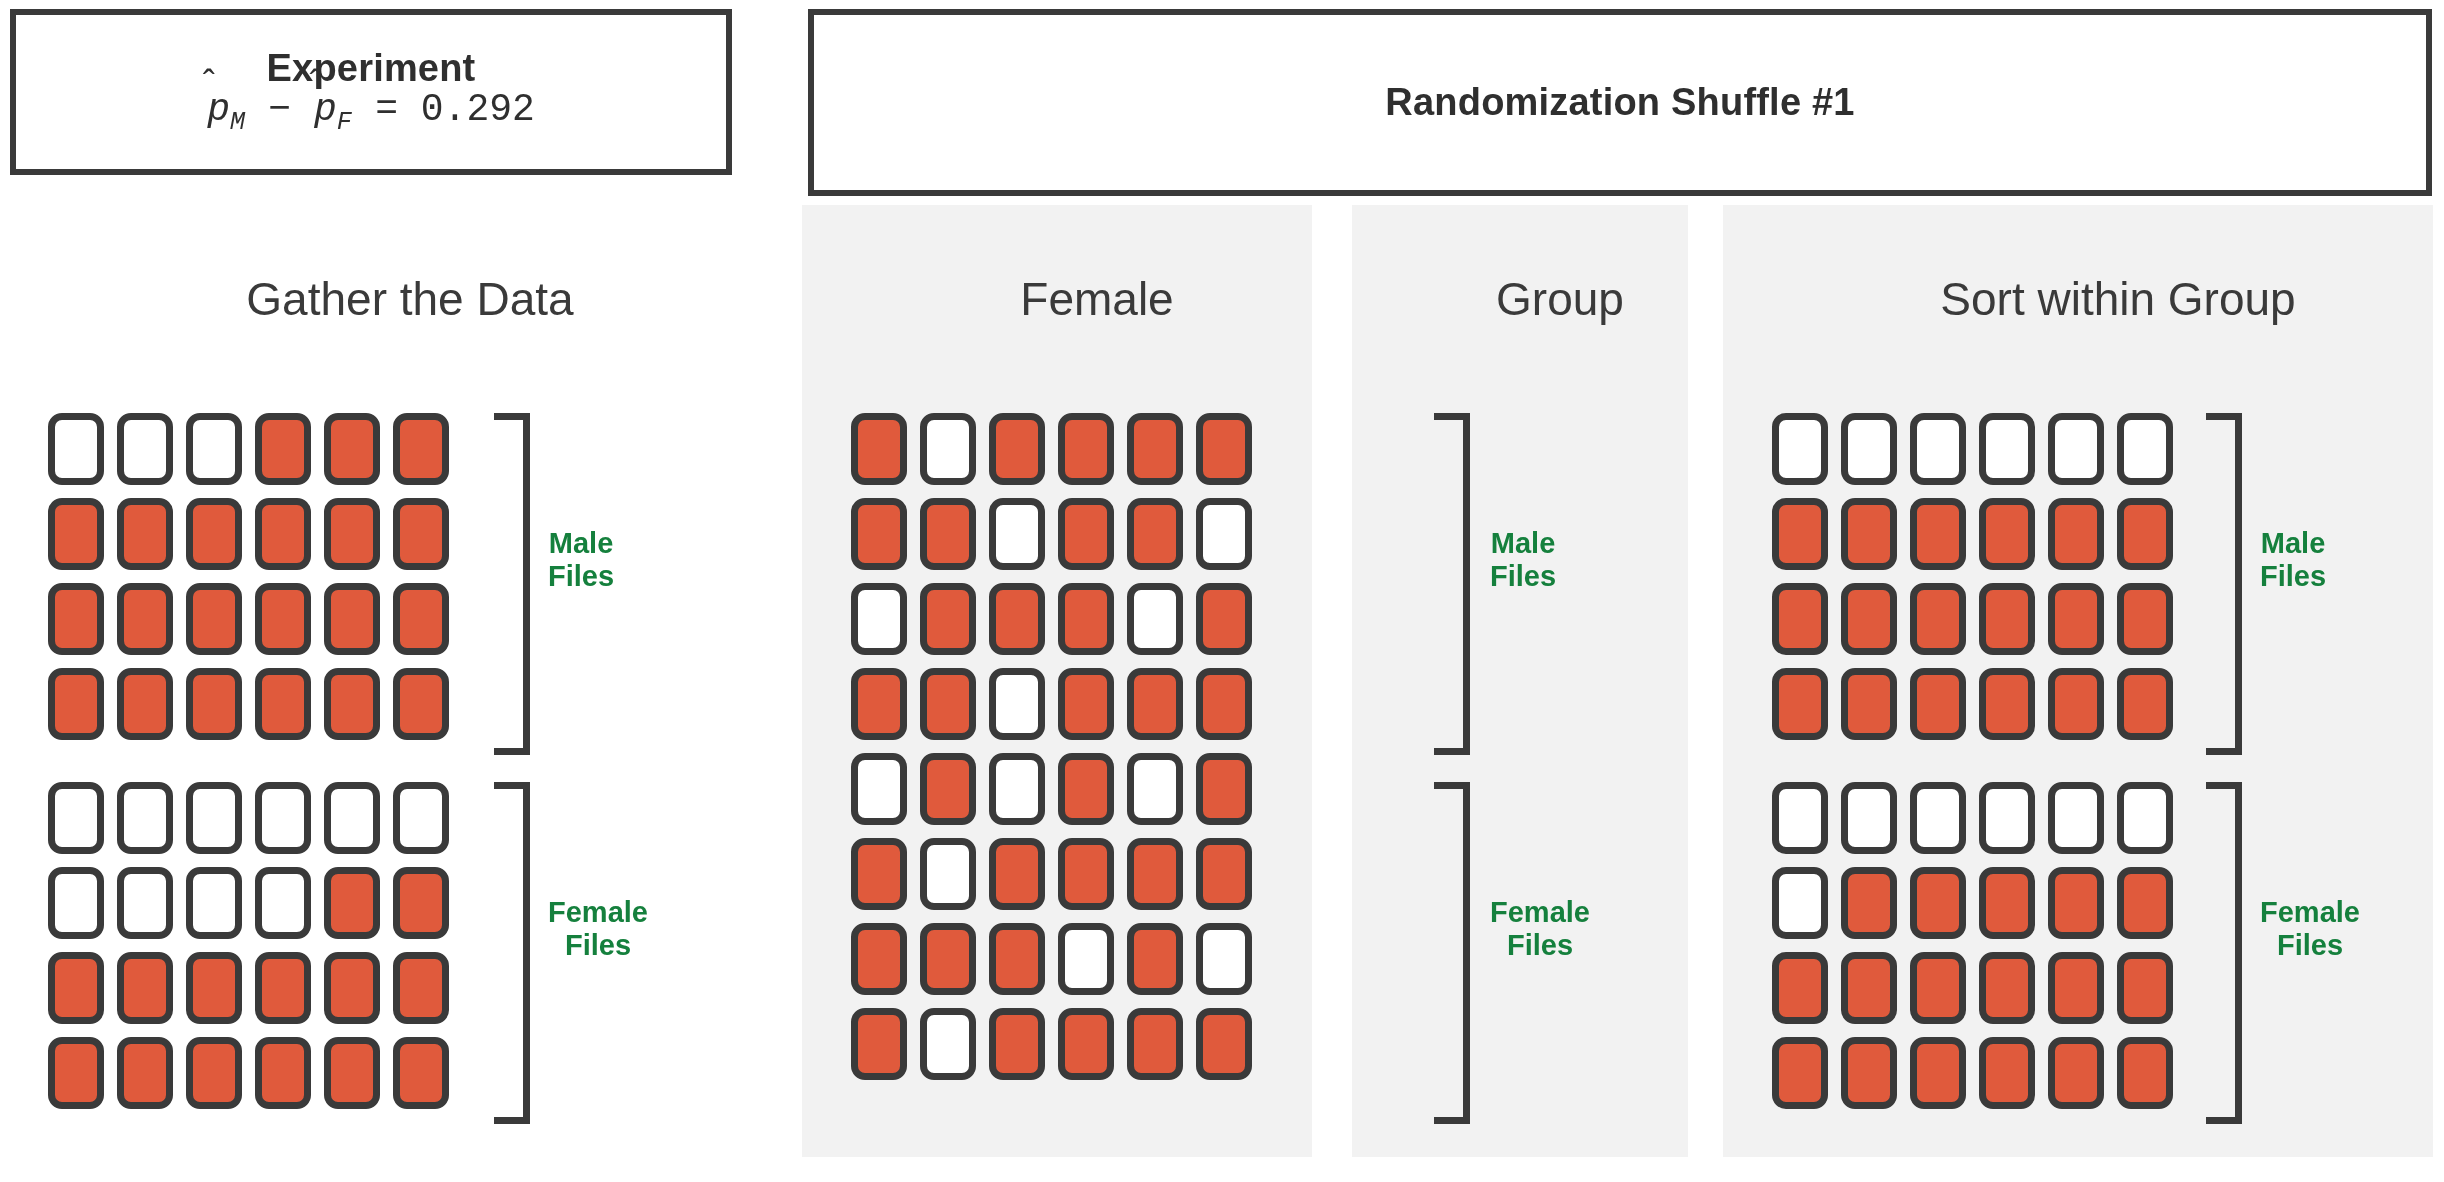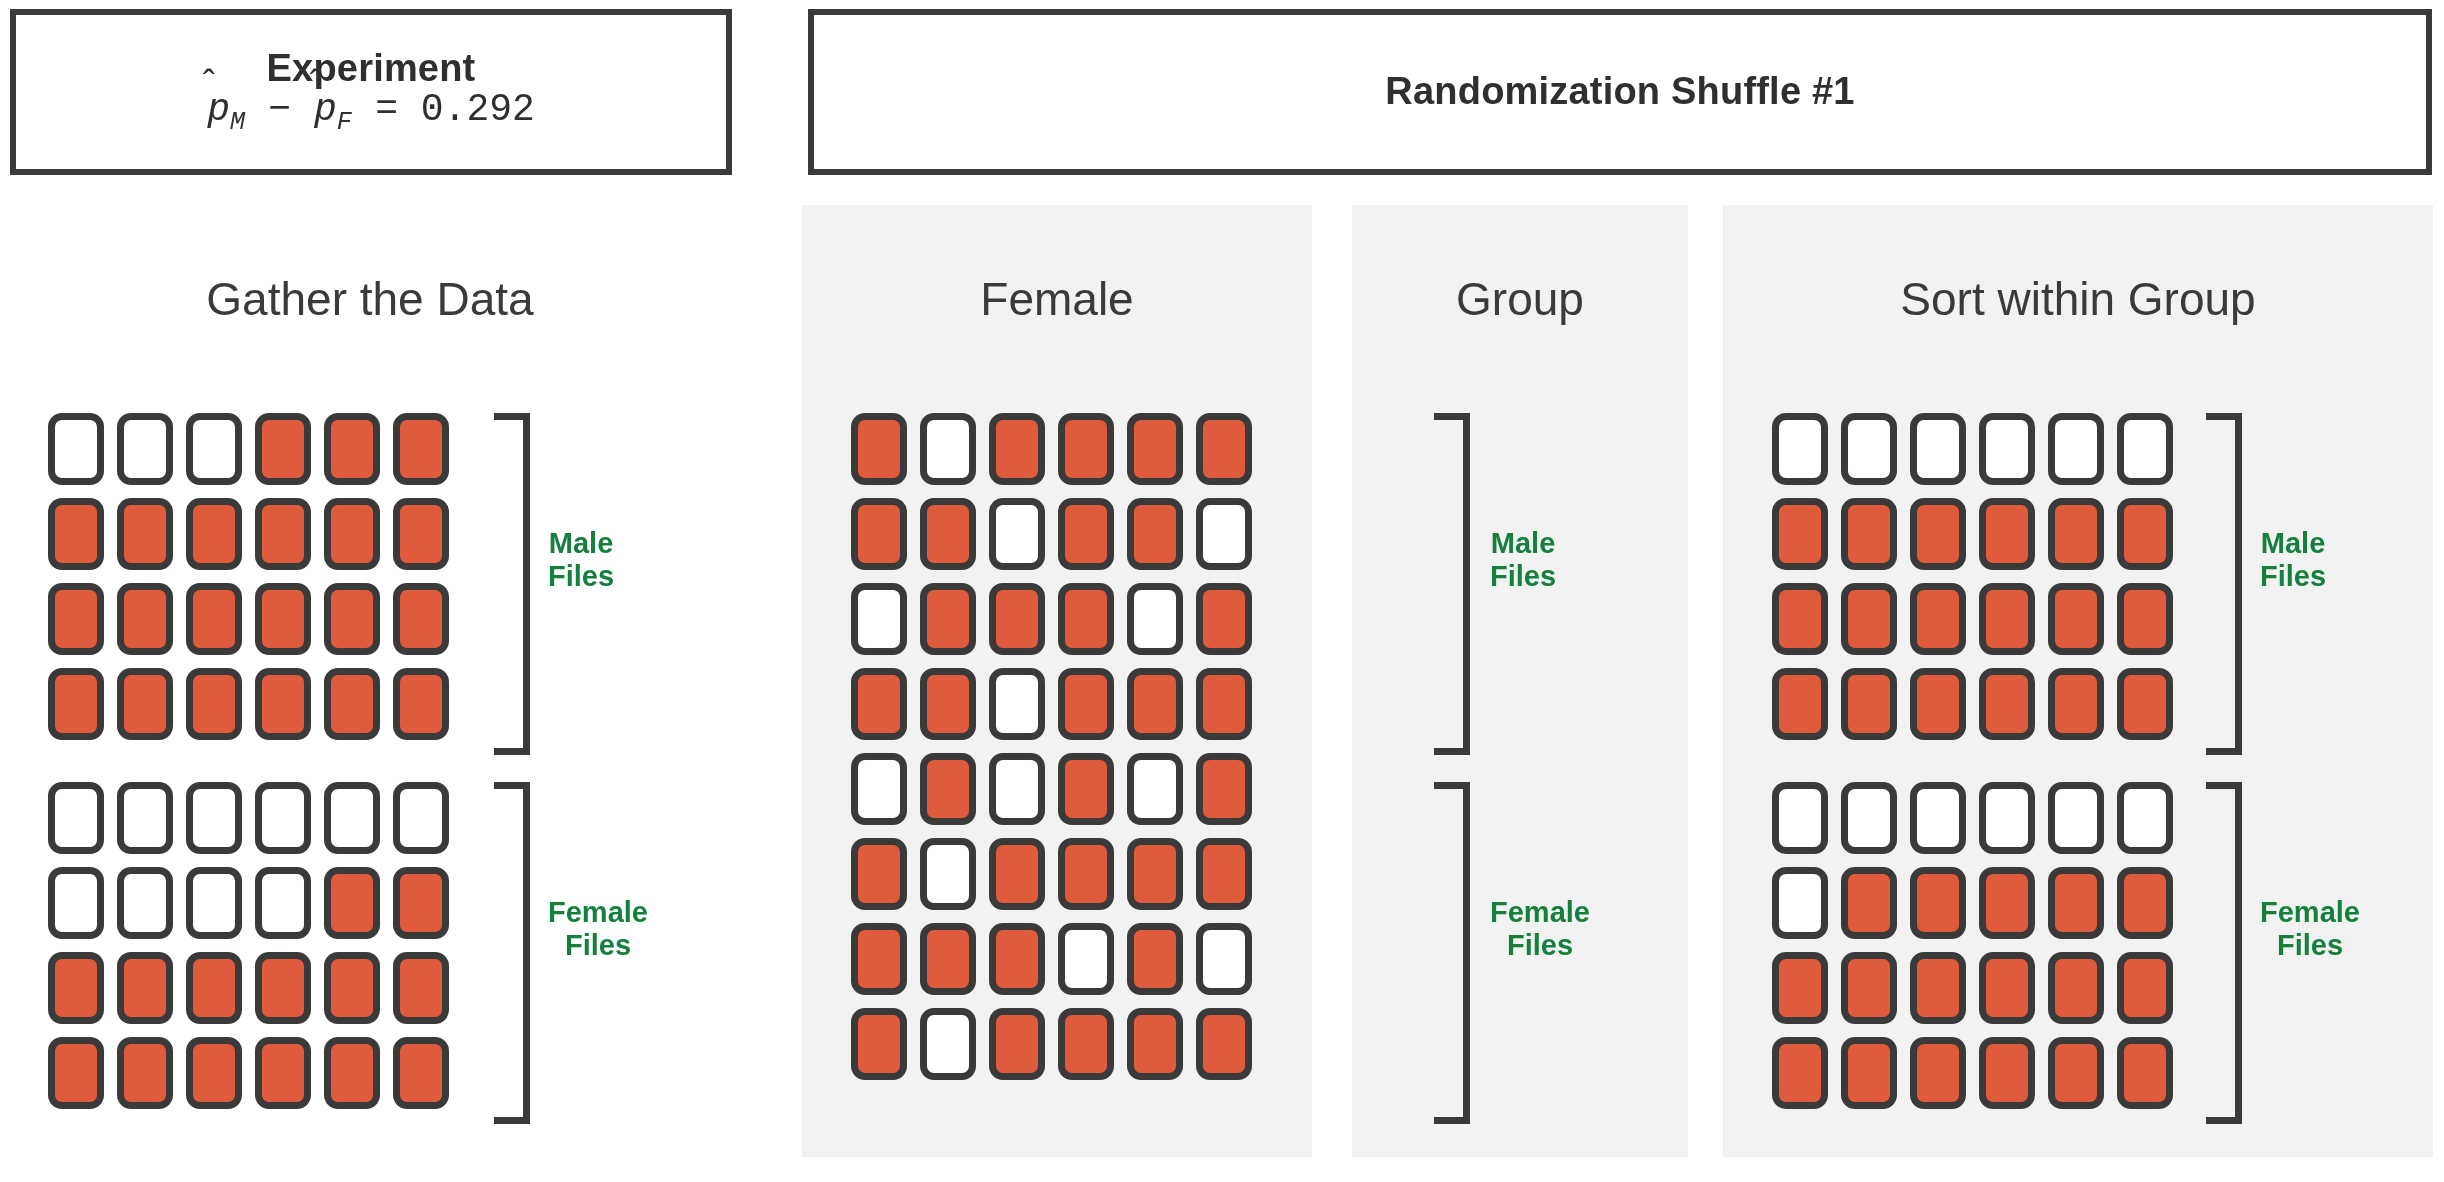--- a/index.html
+++ b/index.html
@@ -21,21 +21,21 @@
     position: absolute;
     box-sizing: border-box;
     border: 6px solid #3a3a3a;
     background: #ffffff;
     display: flex;
     flex-direction: column;
     align-items: center;
     justify-content: center;
   }
   #hdr-left  { left: 10px;  top: 9px; width: 722px;  height: 166px; }
-  #hdr-right { left: 808px; top: 9px; width: 1624px; height: 166px; }
+  #hdr-right { left: 808px; top: 9px; width: 1624px; height: 187px; }
 
   .hdr-title {
     font-size: 38px;
     font-weight: bold;
     color: #2f2f2f;
     letter-spacing: .2px;
     line-height: 1.1;
     margin-bottom: 0;
   }
   .hdr-formula {
@@ -70,20 +70,21 @@
   #panel-sort    { left: 1723px; top: 205px; width: 710px;  height: 952px; }
 
   
   .sec-title {
     position: absolute;
     font-size: 46px;
     font-weight: normal;
     color: #3a3a3a;
     text-align: center;
     white-space: nowrap;
+    margin-left: 40px;
   }
   #title-gather  { left: 0px;    top: 272px; width: 740px; }
   #title-shuffle { left: 802px;  top: 272px; width: 510px; }
   #title-group   { left: 1352px; top: 272px; width: 336px; }
   #title-sort    { left: 1723px; top: 272px; width: 710px; }
 
   
   .grid {
     position: absolute;
     display: grid;

